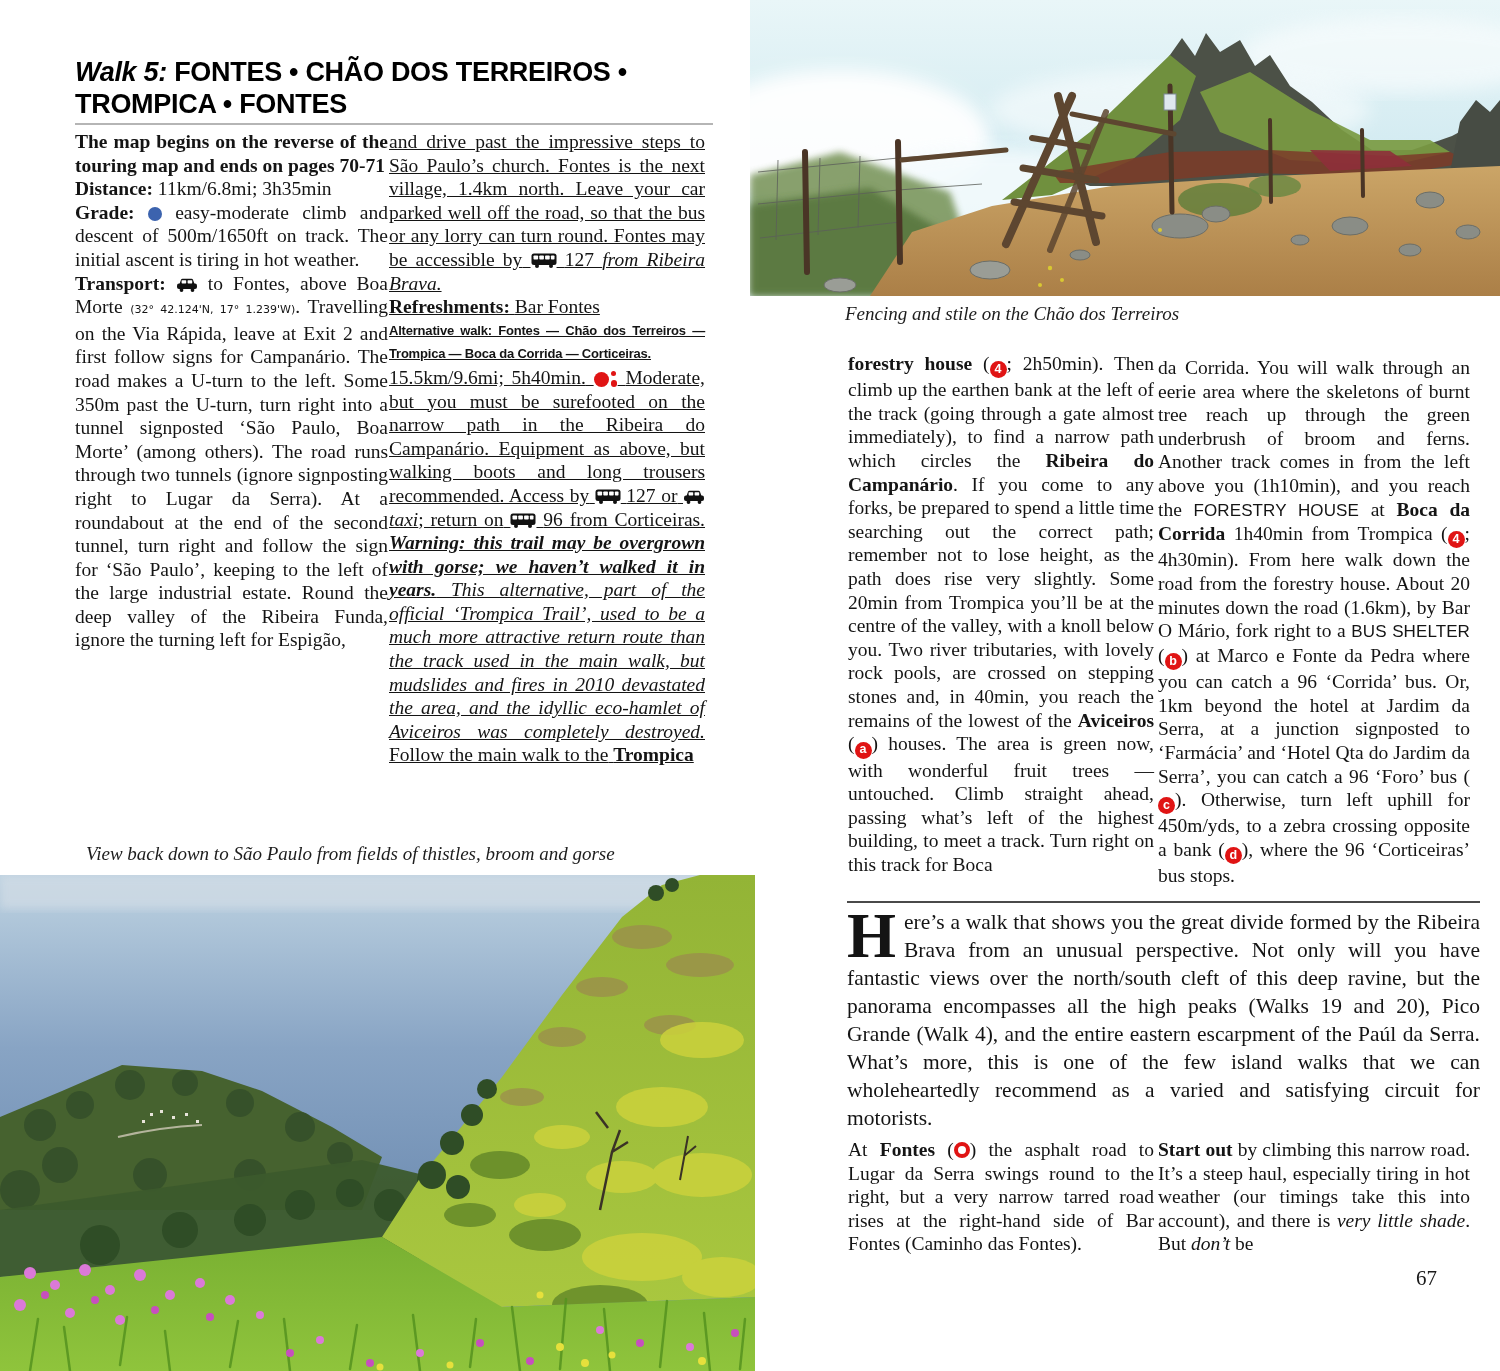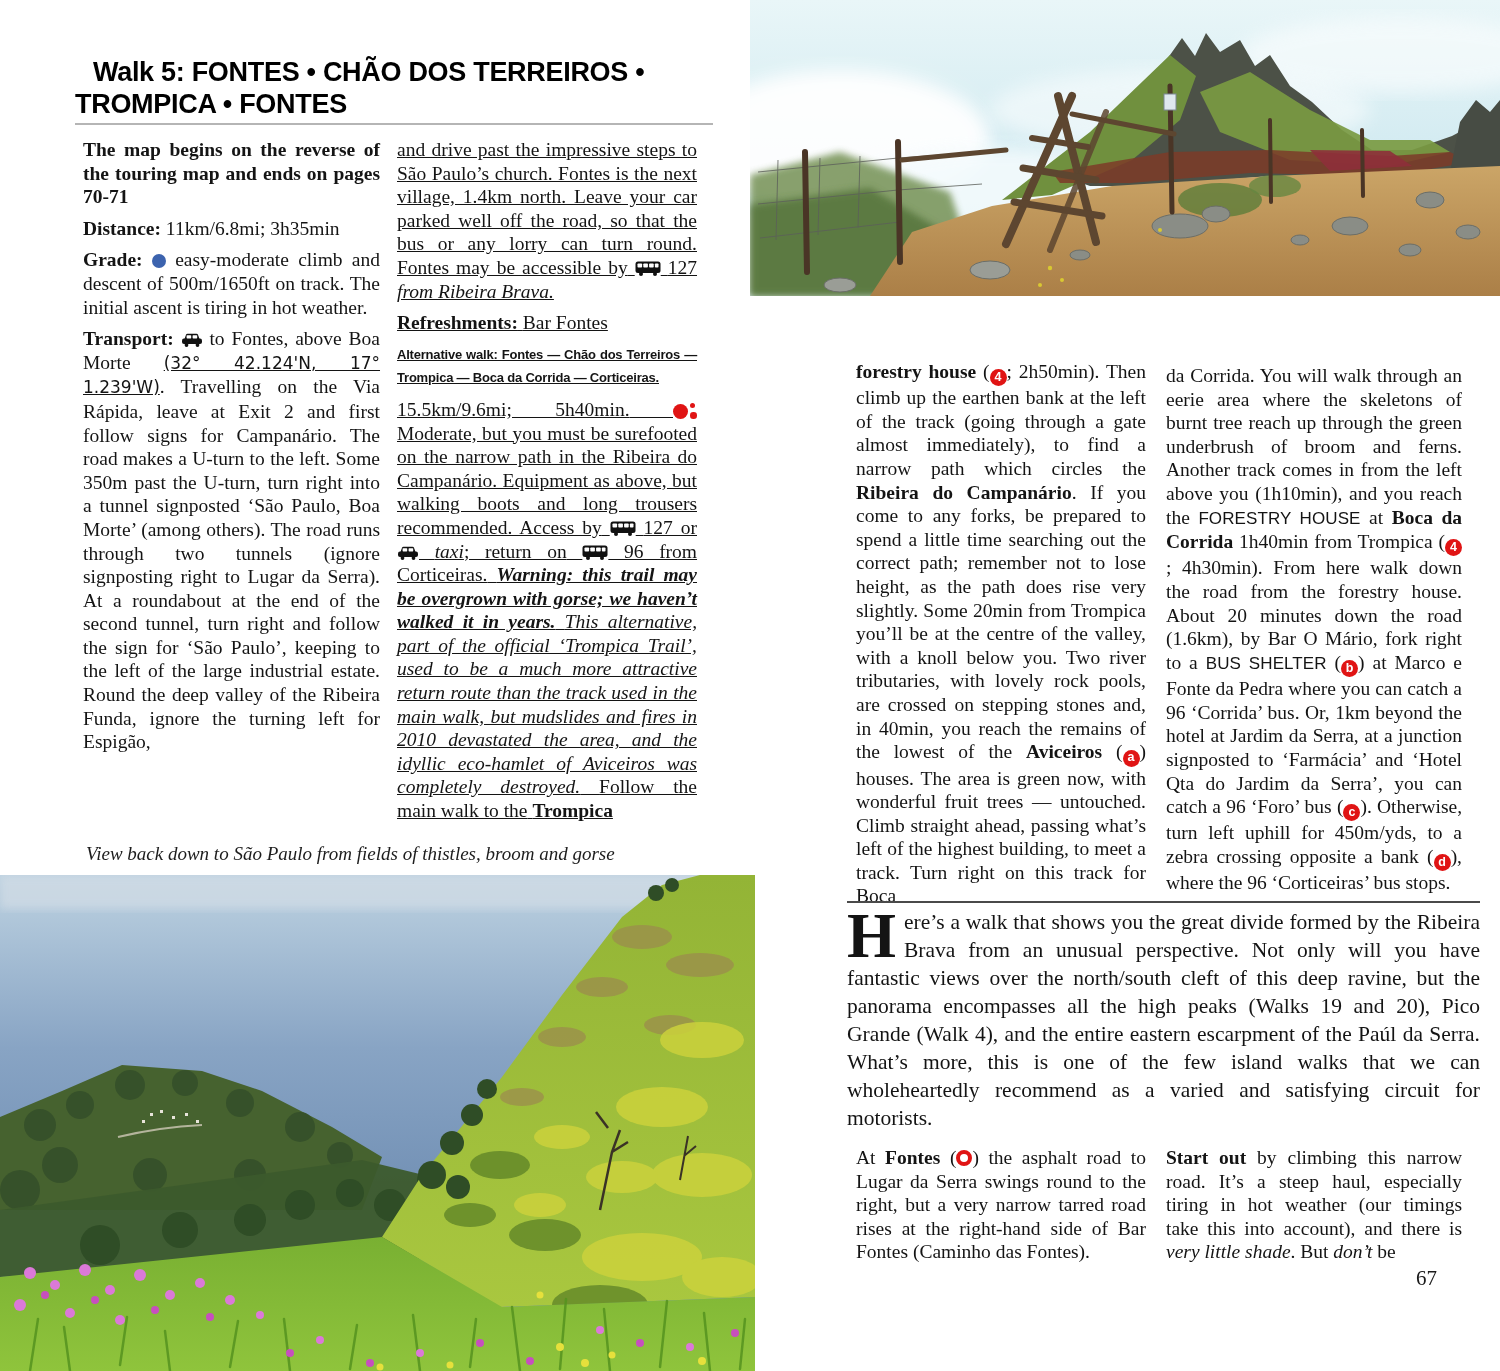--- a/index.html
+++ b/index.html
@@ -2,32 +2,32 @@
 <html><head>
 <meta charset="utf-8">
 <style>
   html,body{margin:0;padding:0;background:#ffffff;}
   .page{position:relative;width:1500px;height:1371px;background:#fff;overflow:hidden;
         font-family:"Liberation Serif",serif;color:#141414;}
   
   .title{position:absolute;left:75px;top:56px;width:655px;margin:0;
          font-family:"Liberation Sans",sans-serif;font-weight:700;font-size:27px;
          line-height:1.2;letter-spacing:-0.3px;color:#000;}
-  .title .ti{margin-left:18px;}
+  .title .ti{font-style:italic;}
   .hr{position:absolute;height:2px;background:#b5b5b5;}
   .title-rule{left:75px;top:123px;width:638px;}
   .intro-rule{left:847px;top:901px;width:633px;background:#4a4a4a;}
   
   .col{position:absolute;font-size:19.5px;line-height:23.6px;text-align:justify;}
-  .col p{margin:8px;}
+  .col p{margin:0;}
   .lbl{font-weight:700;}
   .i{font-style:italic;}
   .bi{font-weight:700;font-style:italic;}
   .bold{font-weight:700;}
-  .sans{font-family:"DejaVu Sans",sans-serif;font-size:17px;text-decoration:underline;}
+  .sans{font-family:"DejaVu Sans",sans-serif;font-size:11px;}
   .smallsans{font-family:"Liberation Sans",sans-serif;font-size:17px;letter-spacing:0.1px;}
   .sansbold{font-family:"Liberation Sans",sans-serif;font-weight:700;font-size:13px;letter-spacing:-0.2px;}
   .c1{left:75px;top:130px;width:313px;}
   .c2{left:389px;top:130px;width:316px;text-decoration:underline;}
   .c3{left:848px;top:352px;width:306px;}
   .c4{left:1158px;top:356px;width:312px;}
   .c5{left:848px;top:1138px;width:306px;}
   .c6{left:1158px;top:1138px;width:312px;}
   .caption{position:absolute;font-style:italic;font-size:19px;color:#1d1d1d;}
   .cap-left{left:86px;top:843px;width:640px;font-style:italic;}
@@ -360,20 +360,21 @@
           <circle cx="20" cy="13" r="2" fill="#111"></circle>
         </svg>
       <span>96 from Corticeiras.</span>
       <span class="bi">Warning: this trail may be overgrown with gorse; we haven’t walked it in years.</span>
       <span class="i">This alternative, part of the official ‘Trompica Trail’, used to be a much more attractive return route than the track used in the main walk, but mudslides and fires in 2010 devastated the area, and the idyllic eco-hamlet of Aviceiros was completely destroyed.</span>
       <span>Follow the main walk to the</span>
       <span class="bold">Trompica</span></p>
   </div>
 
   <div class="caption cap-left">View back down to São Paulo from fields of thistles, broom and gorse</div>
+  <div class="caption cap-right">Fencing and stile on the Chão dos Terreiros</div>
 
   <div class="col c3">
     <p><span class="bold">forestry house</span>
       <span>(</span><span class="wp">4</span><span>; 2h50min). Then climb up the earthen bank at the left of the track (going through a gate almost immediately), to find a narrow path which circles the</span>
       <span class="bold">Ribeira do Campanário</span><span>. If you come to any forks, be prepared to spend a little time searching out the correct path; remember not to lose height, as the path does rise very slightly. Some 20min from Trompica you’ll be at the centre of the valley, with a knoll below you. Two river tributaries, with lovely rock pools, are crossed on stepping stones and, in 40min, you reach the remains of the lowest of the</span>
       <span class="bold">Aviceiros</span>
       <span>(</span><span class="wp">a</span><span>) houses. The area is green now, with wonderful fruit trees — untouched. Climb straight ahead, passing what’s left of the highest building, to meet a track. Turn right on this track for Boca</span></p>
   </div>
 
   <div class="col c4">

